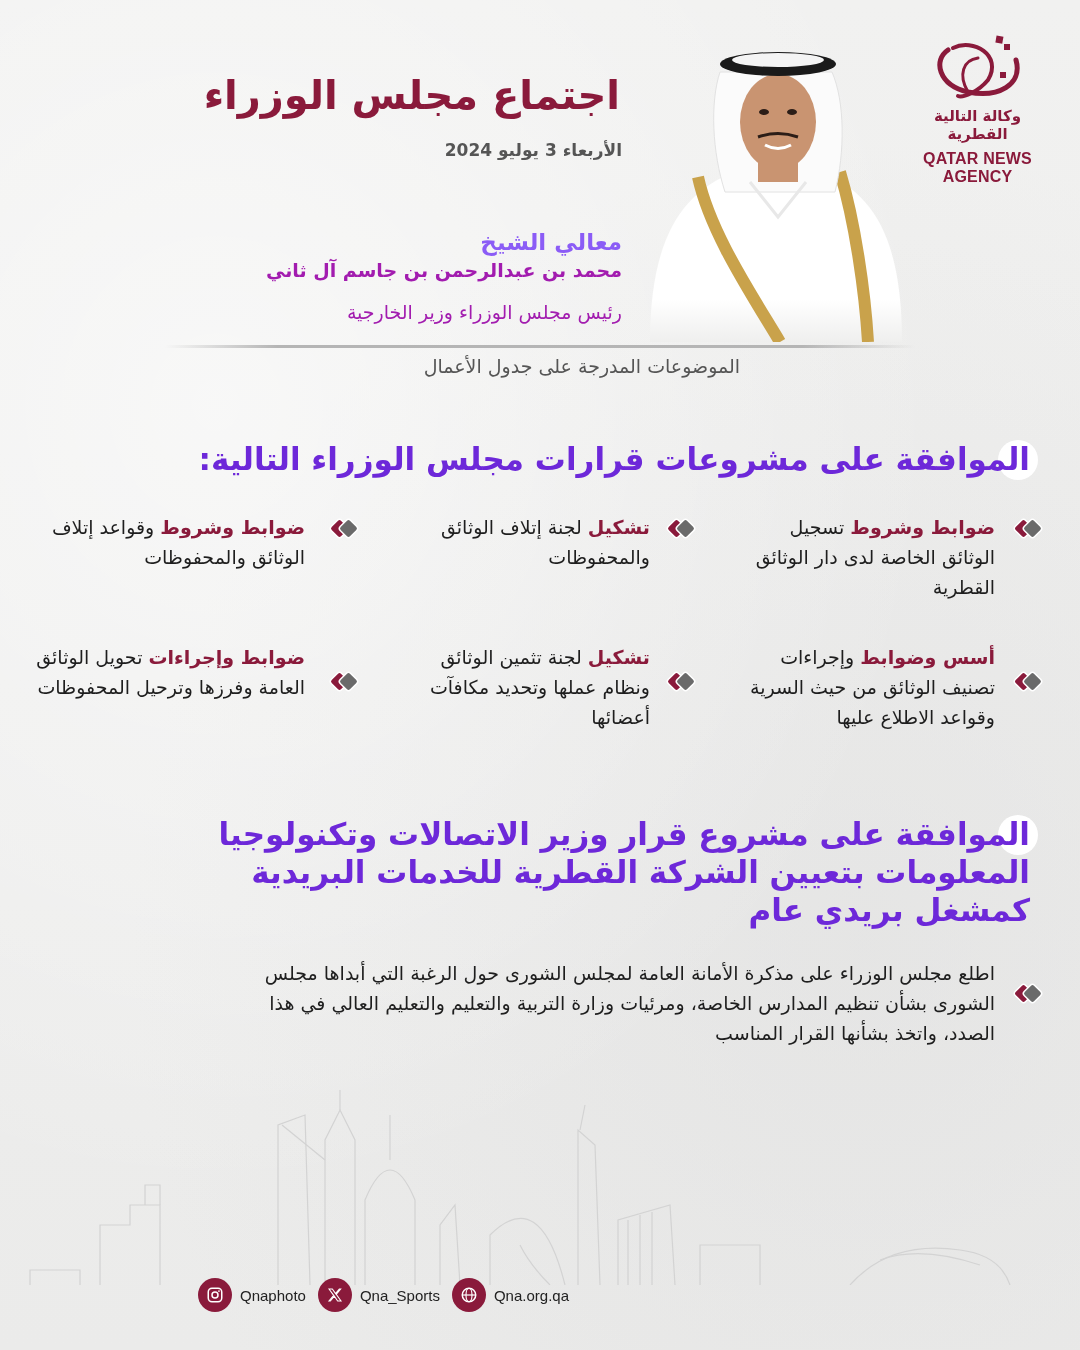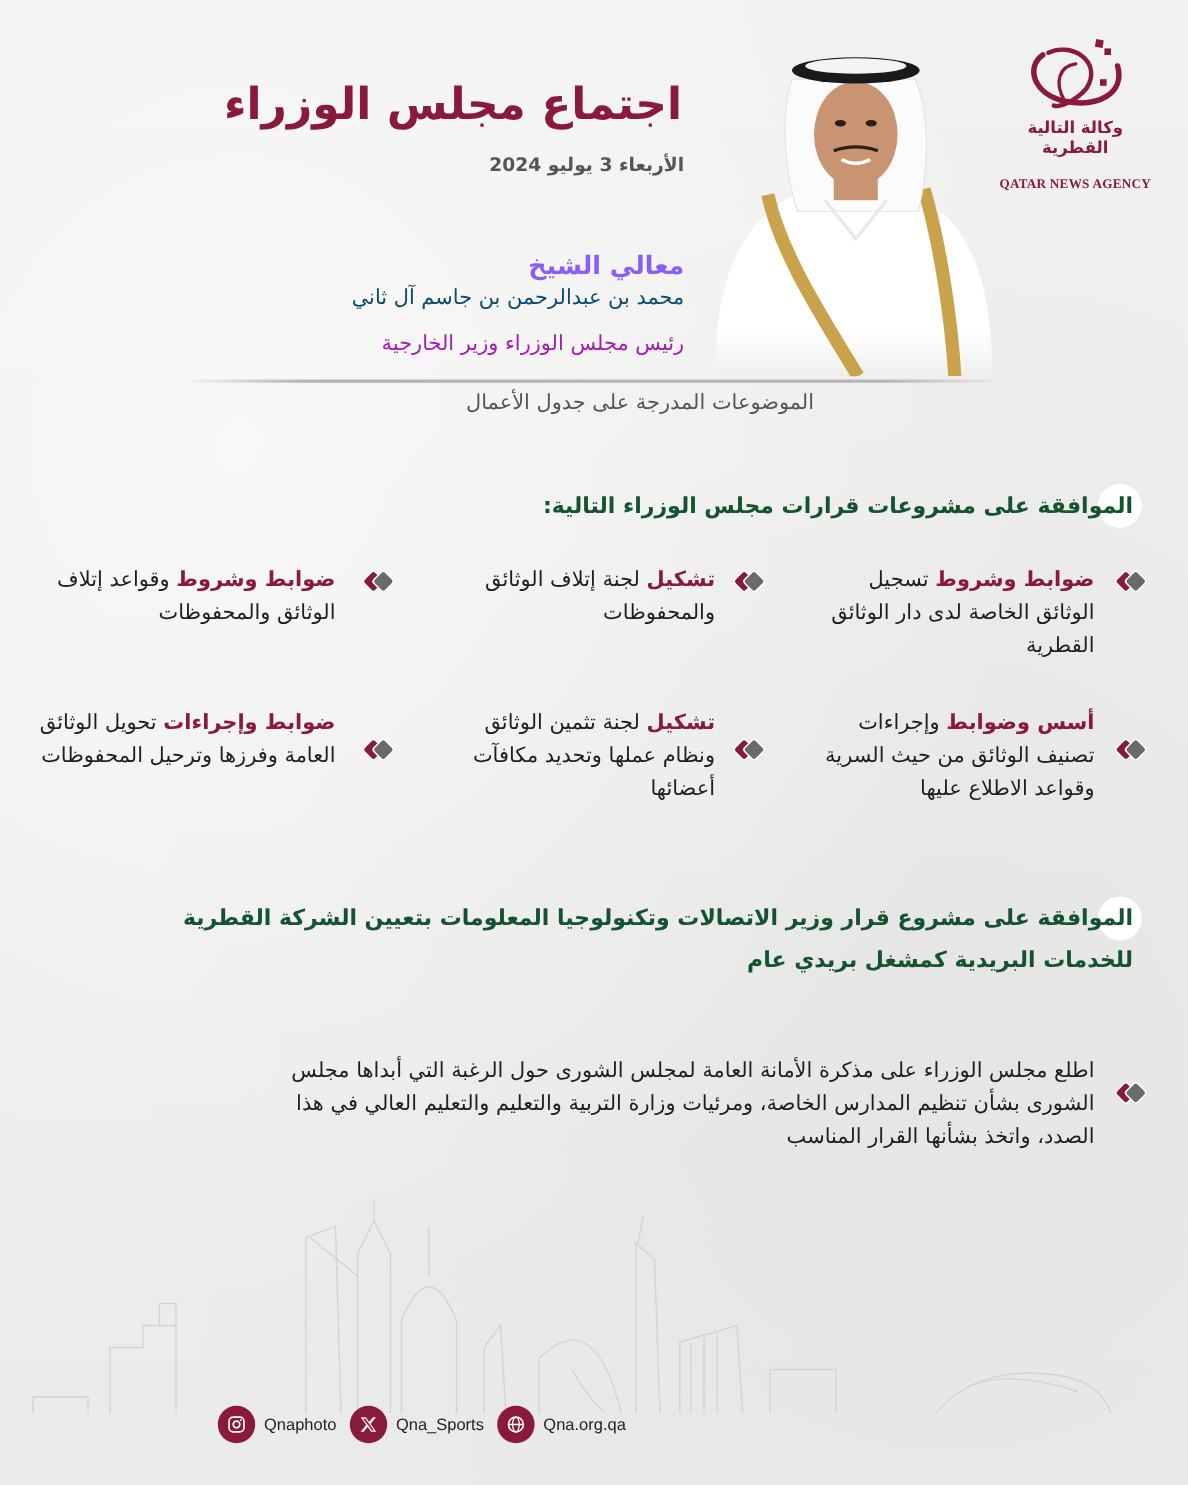--- a/index.html
+++ b/index.html
@@ -14,40 +14,40 @@
       linear-gradient(180deg, #f1f1f0 0%, #ebebea 100%);
     font-family: "DejaVu Sans", sans-serif;
     color: #1a1a1a;
   }
   .abs { position: absolute; text-align: right; }
 
   
   .logo { left: 905px; top: 30px; width: 145px; text-align: center; }
   .logo svg { display: block; margin: 0 auto; }
   .logo-ar { font-family: "DejaVu Sans", sans-serif; font-weight: bold; font-size: 15px; color: #8a1a3b; direction: rtl; margin-top: 2px; }
-  .logo-en { font-family: Liberation Serif, serif; font-weight: bold; font-size: 12px; color: #8a1a3b; letter-spacing: 0.2px; margin-top: 17px; }
+  .logo-en { font-family: Liberation Sans, sans-serif; font-weight: bold; font-size: 16px; color: #8a1a3b; letter-spacing: 0.2px; margin-top: 7px; }
 
   
   .title { right: 460px; top: 72px; font-size: 40px; font-weight: bold; color: #8a1a3b; direction: rtl; white-space: nowrap; }
   .date { right: 458px; top: 140px; font-size: 17px; font-weight: bold; color: #555; direction: rtl; white-space: nowrap; }
 
   
   .photo { left: 640px; top: 42px; width: 275px; height: 300px; }
 
   .honorific { right: 458px; top: 229px; font-size: 23px; font-weight: bold; color: #8b5cf6; direction: rtl; white-space: nowrap; }
-  .person-name { right: 458px; top: 259px; font-size: 19px; font-weight: normal; color: #0c4a6e; direction: rtl; white-space: nowrap; }
+  .person-name { right: 458px; top: 259px; font-size: 19px; font-weight: bold; color: #a21caf; direction: rtl; white-space: nowrap; }
   .person-role { right: 458px; top: 301px; font-size: 19px; color: #a21caf; direction: rtl; white-space: nowrap; }
 
   .divider { left: 165px; top: 345px; width: 750px; height: 3px;
     background: linear-gradient(90deg, rgba(170,170,170,0) 0%, #b5b5b5 15%, #b5b5b5 85%, rgba(170,170,170,0) 100%); }
 
   .agenda-label { right: 340px; top: 355px; font-size: 19px; color: #555; direction: rtl; white-space: nowrap; }
 
   
-  .section-head { font-weight: bold; color: #14532d; direction: rtl; font-size: 20px; line-height: 38px; }
+  .section-head { font-weight: bold; color: #6d28d9; direction: rtl; font-size: 31px; line-height: 38px; }
   .section-head .dot { position: absolute; right: -8px; top: 0; width: 40px; height: 40px; border-radius: 50%; background: #ffffff; z-index: 0; }
   .section-head .txt { position: relative; z-index: 1; }
   .s1 { right: 50px; top: 440px; white-space: nowrap; }
   .s2 { right: 50px; top: 815px; width: 900px; }
 
   
   .item { direction: rtl; font-size: 19px; line-height: 30px; color: #1e1e1e; }
   .item .hl { color: #8a1a3b; font-weight: bold; }
   .bullet { position: absolute; width: 30px; height: 18px; }
   .bullet .d1, .bullet .d2 {

